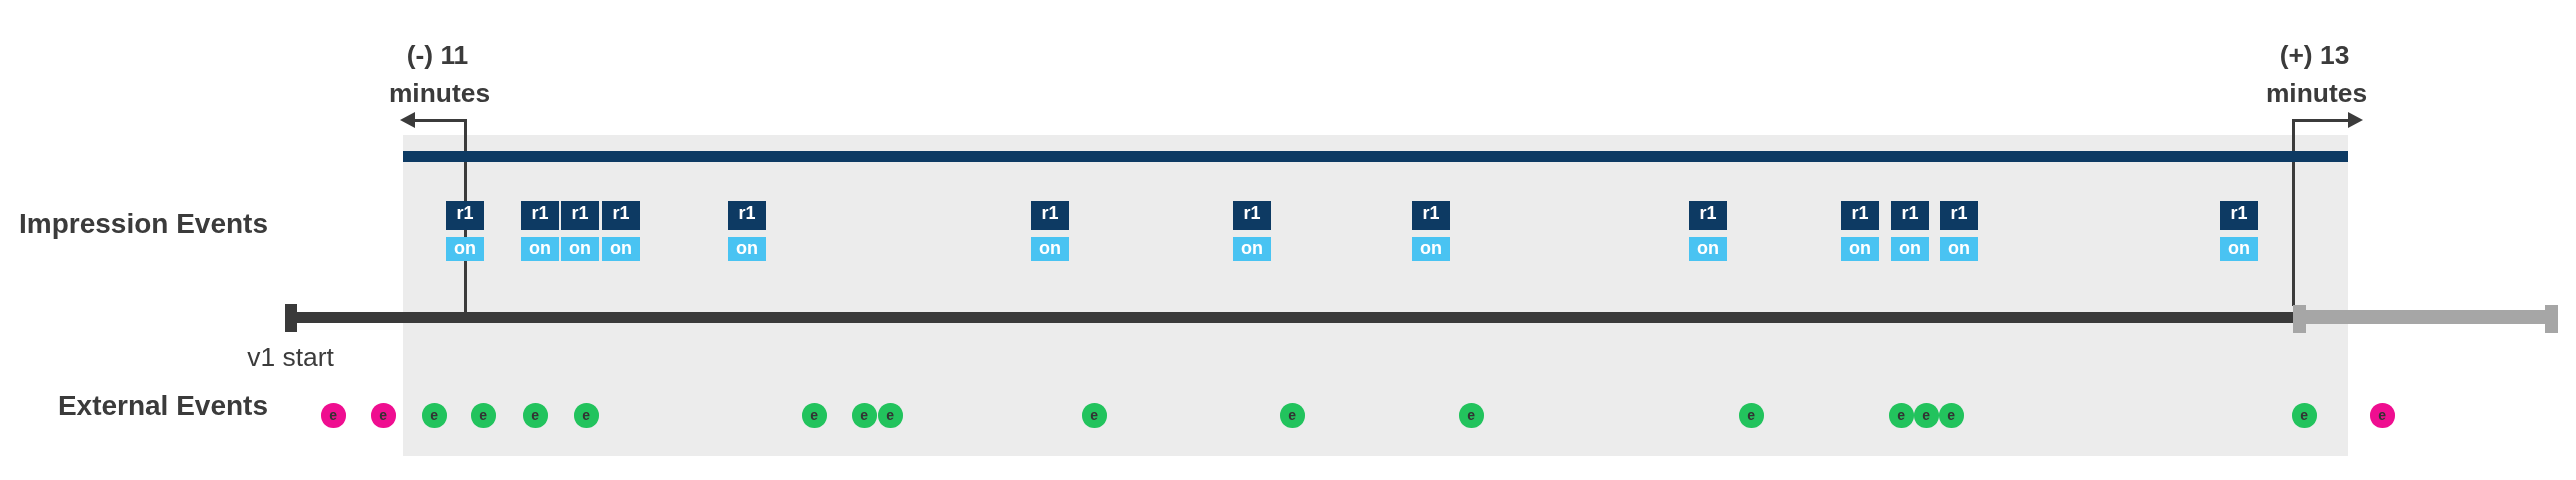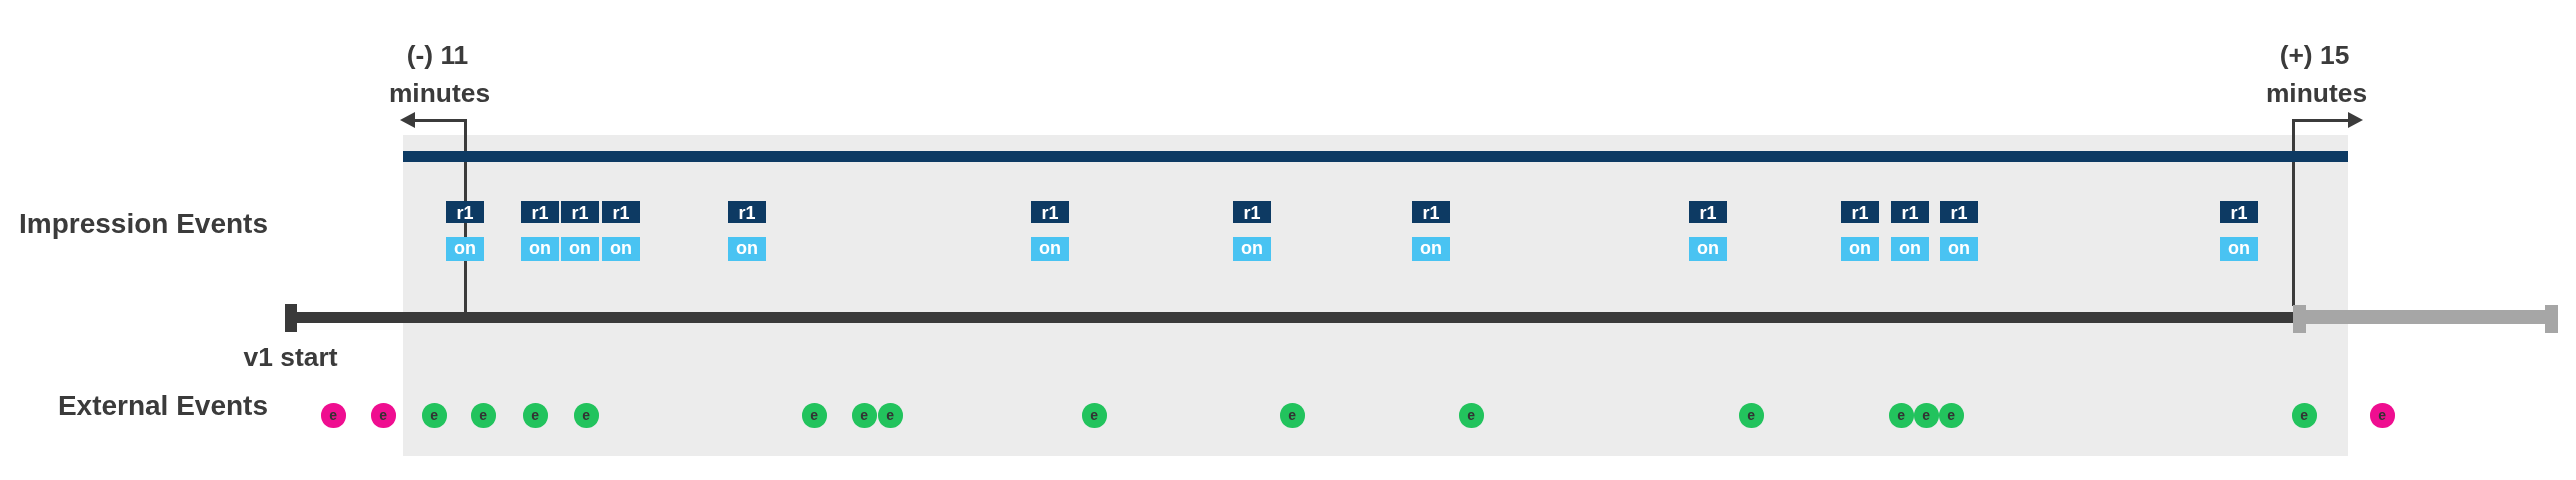--- a/index.html
+++ b/index.html
@@ -11,53 +11,53 @@
   .navybar{position:absolute;left:403px;top:151px;width:1945px;height:11.3px;background:var(--navy,#0d3a63);z-index:2;}
 
   .ann-line{position:absolute;width:207px;text-align:center;font-size:26.4px;font-weight:700;line-height:28px;z-index:4;}
   .vline{position:absolute;width:2.8px;background:var(--text,#3b3b3b);z-index:1;}
   .hline{position:absolute;height:2.8px;background:var(--text,#3b3b3b);z-index:4;}
   .arrowhead{position:absolute;width:0;height:0;z-index:4;}
   .arrowhead.left{border-top:8.5px solid transparent;border-bottom:8.5px solid transparent;border-right:15px solid var(--text,#3b3b3b);}
   .arrowhead.right{border-top:8.5px solid transparent;border-bottom:8.5px solid transparent;border-left:15px solid var(--text,#3b3b3b);}
 
   .rowlabel{position:absolute;left:0;width:268px;text-align:right;font-size:28px;font-weight:700;z-index:4;}
-  .r1box{position:absolute;top:201px;width:38px;height:22px;background:var(--navy,#0d3a63);color:#ffffff;
+  .r1box{position:absolute;top:201px;width:38px;height:29px;background:var(--navy,#0d3a63);color:#ffffff;
          font-size:18px;font-weight:700;line-height:25.5px;text-align:center;z-index:3;}
   .onbox{position:absolute;top:237px;width:38px;height:23.6px;background:var(--cyan,#49c3f2);color:#ffffff;
          font-size:18px;font-weight:700;line-height:23.6px;text-align:center;z-index:3;}
 
   .tl-dark{position:absolute;left:285px;top:312px;width:2009px;height:11.3px;background:var(--dark,#3a3a3a);z-index:3;}
   .tl-dark-cap{position:absolute;left:285px;top:304px;width:12.3px;height:28px;background:var(--dark,#3a3a3a);z-index:3;}
   .tl-gray{position:absolute;left:2294px;top:310px;width:264px;height:14px;background:var(--gray,#a6a6a6);z-index:3;}
   .tl-gray-capL{position:absolute;left:2293px;top:305px;width:13.2px;height:28px;background:var(--gray,#a6a6a6);z-index:4;}
   .tl-gray-capR{position:absolute;left:2545px;top:305px;width:13.2px;height:28px;background:var(--gray,#a6a6a6);z-index:3;}
 
-  .startlabel{position:absolute;width:189px;text-align:center;font-size:26.4px;font-weight:700;z-index:4;}
+  .startlabel{position:absolute;width:189px;text-align:center;font-size:26.4px;font-weight:400;z-index:4;}
 
   .ev{position:absolute;top:403px;width:24.5px;height:24.5px;border-radius:50%;color:#333333;
       font-size:14px;font-weight:700;line-height:24.5px;text-align:center;z-index:3;}
   .ev.green{background:var(--green,#22c35d);}
   .ev.magenta{background:var(--magenta,#ef0e90);}
 </style>
 </head>
 <body>
 
 <div class="canvas">
 
   <div class="panel"></div>
   <div class="navybar"></div>
 
   <div class="ann-line" style="left:334px;top:41px;">(-) 11</div>
   <div class="ann-line" style="left:336px;top:79px;">minutes</div>
   <div class="hline" style="left:413px;top:119px;width:53px;"></div>
   <div class="arrowhead left" style="left:400px;top:112px;"></div>
   <div class="vline" style="left:464px;top:119px;height:193px;"></div>
 
-  <div class="ann-line" style="left:2211px;top:41px;">(+) 15</div>
+  <div class="ann-line" style="left:2211px;top:41px;">(+) 13</div>
   <div class="ann-line" style="left:2213px;top:79px;">minutes</div>
   <div class="hline" style="left:2293px;top:119px;width:55px;"></div>
   <div class="arrowhead right" style="left:2348px;top:112px;"></div>
   <div class="vline" style="left:2292px;top:119px;height:187px;"></div>
 
   <div class="rowlabel" style="top:208px;">Impression Events</div>
   <div class="rowlabel" style="top:390px;">External Events</div>
 
   <div>
       <div class="r1box" style="left: 446px;">r1</div>

